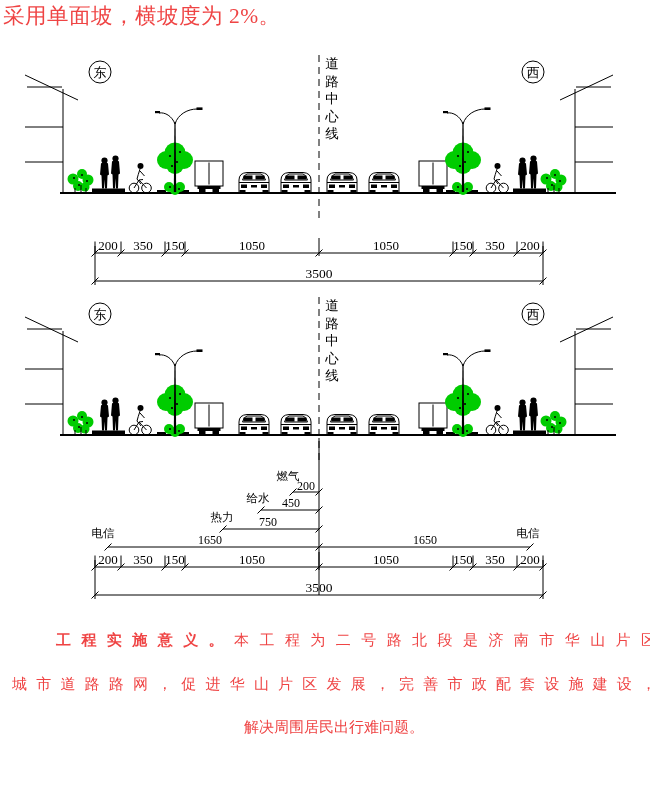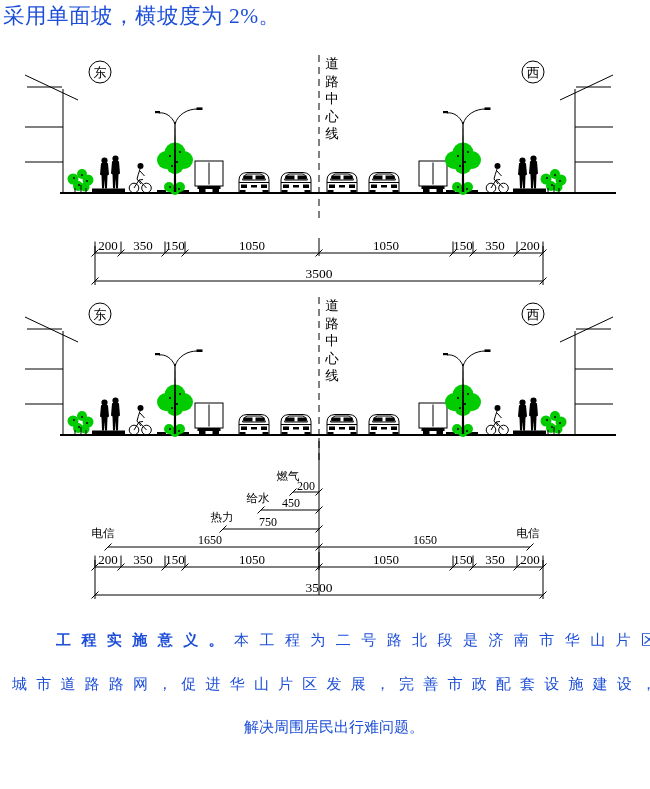--- a/index.html
+++ b/index.html
@@ -1,17 +1,17 @@
 <!DOCTYPE html>
 <html><head>
 <meta charset="utf-8">
 <style>
   html,body{margin:0;padding:0;background:#ffffff;}
   .page{position:relative;width:650px;height:789px;background:#fff;overflow:hidden;
-        font-family:"Liberation Serif","DejaVu Serif",serif;color:#1d4ed8;}
+        font-family:"Liberation Serif","DejaVu Serif",serif;color:#ef4444;}
   .intro{position:absolute;top:1px;left:3px;margin:0;font-size:21.5px;letter-spacing:.5px;white-space:nowrap;}
   .figs{position:absolute;top:0;left:0;pointer-events:none;}
   .para{position:absolute;top:607px;left:0;width:644px;margin:12px;font-size:15px;}
   .jl{text-align:justify;text-align-last:justify;height:43.5px;line-height:43.5px;overflow:hidden;}
   .first{text-indent:44px;}
   .last{text-align:center;text-align-last:auto;height:43.5px;line-height:43.5px;}
   
   .ln{stroke:#000;fill:none;stroke-width:1;}
   .thk{stroke-width:2.2;}
   .grn{fill:#00cc00;stroke:none;}

